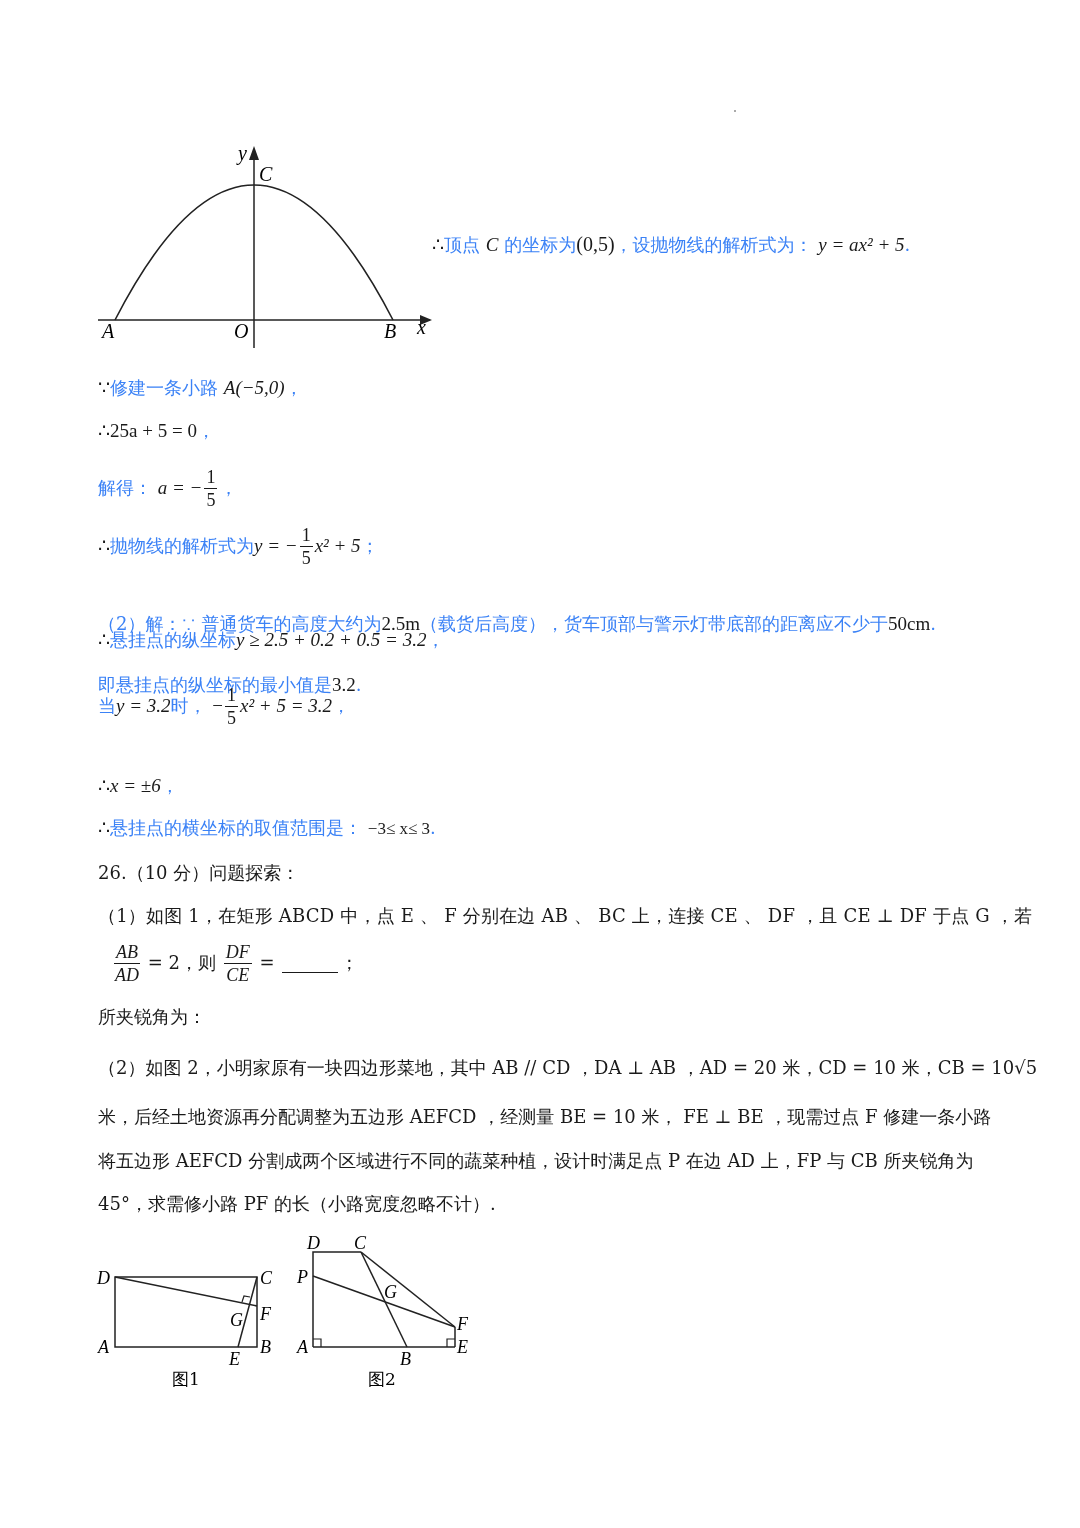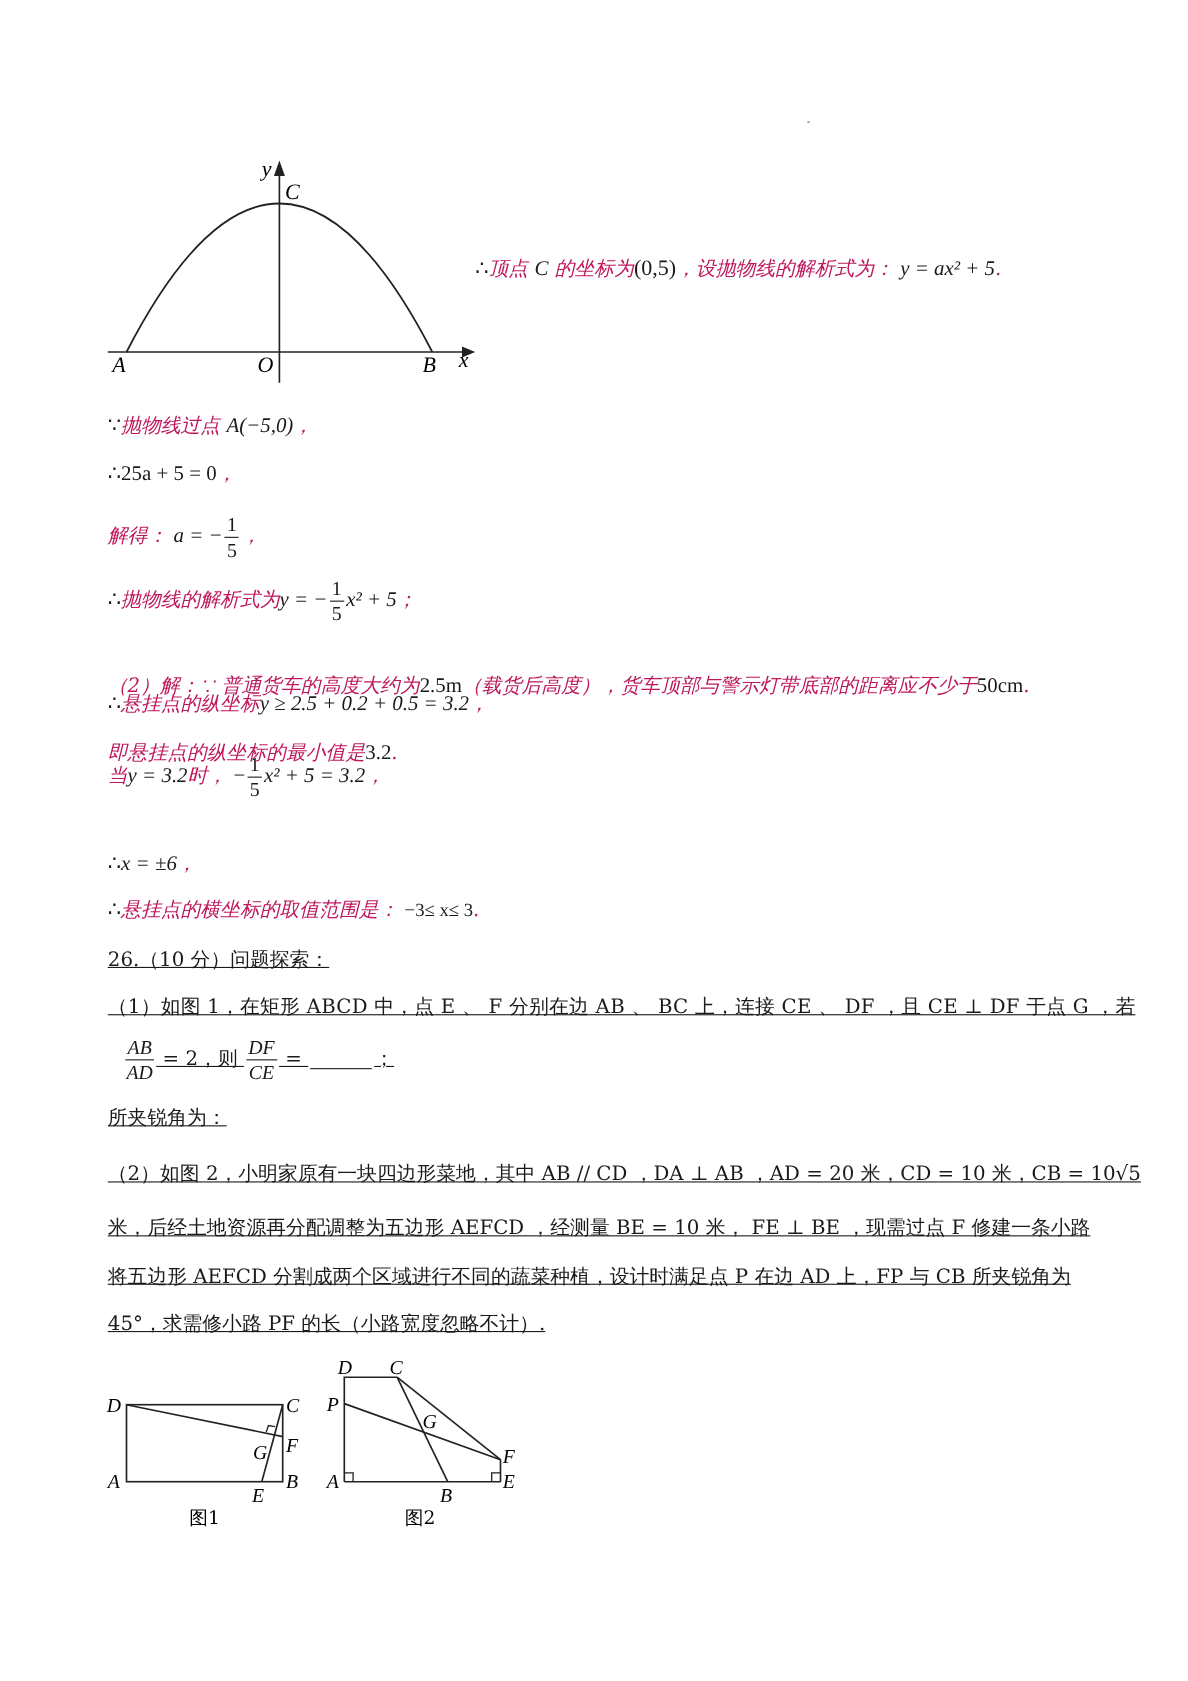--- a/index.html
+++ b/index.html
@@ -1,20 +1,20 @@
 <!DOCTYPE html>
 <html><head>
   <meta charset="utf-8">
   <style>
     html, body { margin: 0; padding: 0; background: #ffffff; }
     body { width: 1080px; height: 1528px; position: relative; overflow: hidden;
       font-family: "DejaVu Serif", "Liberation Serif", serif; color: #1a1a1a; }
     .line { position: absolute; left: 98px; font-size: 18px; line-height: 26px; white-space: nowrap; }
-    .red { color: #be185d; font-style: italic; }
-    .blk { color: #1a1a1a; text-decoration: underline; }
+    .red { color: #3b82f6; }
+    .blk { color: #1a1a1a; }
     .m { font-family: "Liberation Serif", "DejaVu Serif", serif; font-size: 19px; color: #1a1a1a; }
     .i { font-style: italic; }
     .frac { display: inline-block; vertical-align: middle; text-align: center; margin: 0 2px; }
     .frac > span { display: block; line-height: 22px; font-family: "Liberation Serif", serif; font-size: 18px; color: #1a1a1a; }
     .frac > span.num { border-bottom: 1px solid #1a1a1a; padding: 0 2px; }
     .blank { display: inline-block; width: 56px; border-bottom: 1px solid #1a1a1a; margin: 0 2px; vertical-align: -4px; }
     svg text { font-family: "Liberation Serif", "DejaVu Serif", serif; }
     .dot { position: absolute; left: 734px; top: 110px; width: 2px; height: 2px; background: #aaa; }
     .cap { font-family: "DejaVu Serif", serif; font-size: 17px; }
   </style>
@@ -38,21 +38,21 @@
 </svg>
 
 <div class="line" style="left:432px;top:231px">
   <span class="m">∴</span><span class="red">顶点</span>
   <span class="m i">C</span>
   <span class="red">的坐标为</span><span class="m" style="font-size:20px">(0,5)</span><span class="red">，设抛物线的解析式为：</span>
   <span class="m i">y = ax² + 5</span><span class="red">.</span>
 </div>
 
 <div class="line" style="top:375px">
-  <span class="m">∵</span><span class="red">抛物线过点</span>
+  <span class="m">∵</span><span class="red">修建一条小路</span>
   <span class="m i">A(−5,0)</span><span class="red">，</span>
 </div>
 
 <div class="line" style="top:418px">
   <span class="m">∴</span><span class="m">25a + 5 = 0</span><span class="red">，</span>
 </div>
 
 <div class="line" style="top:466px">
   <span class="red">解得：</span>
   <span class="m i">a = −</span><span class="frac"><span class="num">1</span><span>5</span></span><span class="red">，</span>

